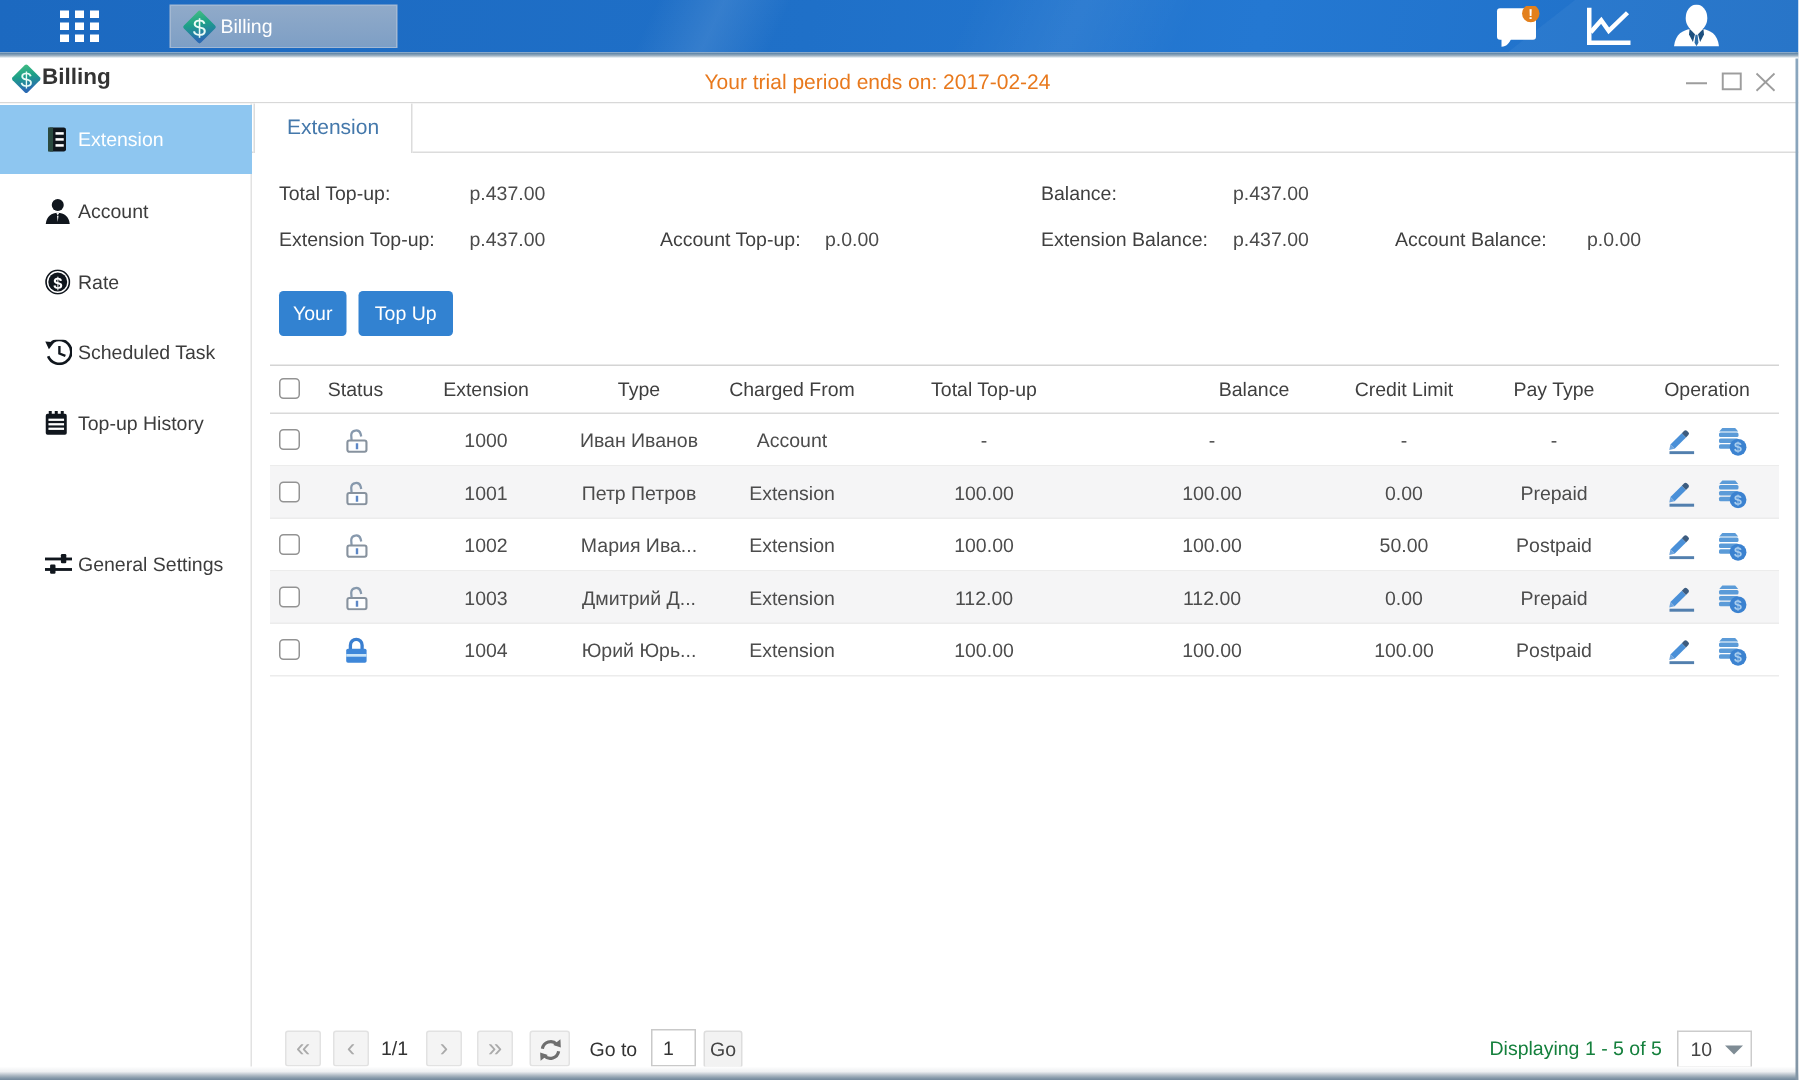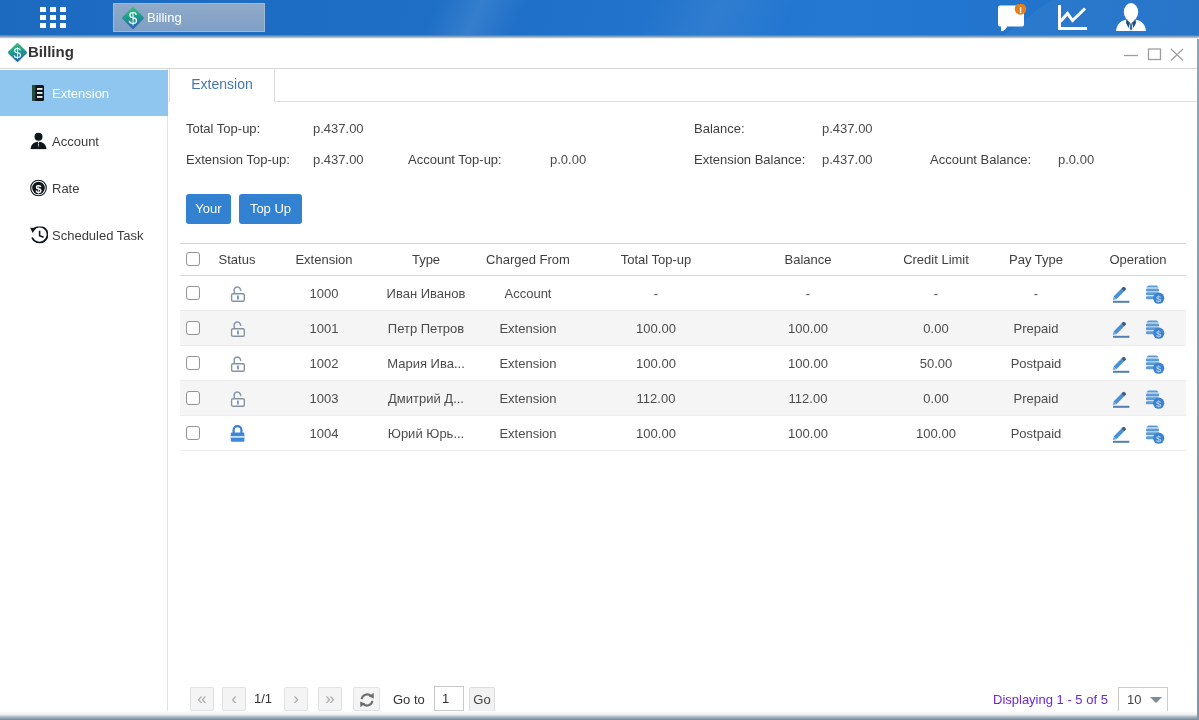--- a/index.html
+++ b/index.html
@@ -69,21 +69,21 @@
 .row .cbx { top:10px; }
 
 
 .pbtn { position:absolute; top:687px; width:24px; height:24px; background:#f4f4f4;
   border:1px solid #e2e2e2; border-radius:2px; color:#aaa; text-align:center;
   font-size:17px; line-height:21px; }
 #goto { position:absolute; left:434px; top:686px; width:30px; height:25px; border:1px solid #c9c9c9;
   font-size:13px; color:#333; text-align:left; padding-left:7px; line-height:23px; background:#fff; }
 #gobtn { position:absolute; left:469px; top:687px; width:26px; height:25px; background:#f2f2f2;
   border:1px solid #ddd; border-radius:2px; color:#444; font-size:13px; text-align:center; line-height:23px; }
-#disp { position:absolute; left:993px; top:699px; transform:translateY(-50%); font-size:13px; color:#6d28d9; }
+#disp { position:absolute; left:993px; top:699px; transform:translateY(-50%); font-size:13px; color:#15803d; }
 #psize { position:absolute; left:1118px; top:687px; width:50px; height:25px; border:1px solid #ccc;
   background:#fff; font-size:13px; color:#444; line-height:23px; padding-left:8px; }
 #psize .tri { position:absolute; right:5px; top:9px; width:0; height:0;
   border-left:6.5px solid transparent; border-right:6.5px solid transparent; border-top:6px solid #7f8c95; }
 
 #botline { position:absolute; left:0; top:711px; width:1199px; height:9px;
   background:linear-gradient(#ffffff 0%, #eef0f2 38%, #aab6c1 68%, #8599a9 86%, #73889b 100%); }
 </style>
 </head>
 <body>
@@ -150,20 +150,21 @@
       <stop offset="0" stop-color="#43bd82"></stop>
             <stop offset="0.45" stop-color="#1da088"></stop>
             <stop offset="1" stop-color="#2a6ab2"></stop>
     </linearGradient>
         </defs>
     <rect x="3.9" y="3.9" width="16.2" height="16.2" rx="1.5" transform="rotate(45 12 12)" fill="url(#dg2)"></rect>
     <text x="12" y="18" font-size="16" fill="#eafcf6" text-anchor="middle" font-family="Liberation Sans">$</text>
   </svg>
   <div class="name">Billing</div>
 </div>
+<div id="trial">Your trial period ends on: 2017-02-24</div>
 <svg class="winbtn" style="left:1123px" width="16" height="16">
       <path d="M1,9.5 L15,9.5" stroke="#9d9d9d" stroke-width="1.3"></path>
     </svg>
 <svg class="winbtn" style="left:1147px" width="16" height="16">
       <rect x="1.5" y="3" width="12" height="10.5" stroke="#9d9d9d" stroke-width="1.3" fill="none"></rect>
     </svg>
 <svg class="winbtn" style="left:1169px" width="16" height="16">
       <path d="M2,3 L14,14.5 M14,3 L2,14.5" stroke="#9d9d9d" stroke-width="1.2"></path>
     </svg>
 
@@ -195,51 +196,72 @@
   <div class="lbl">Rate</div>
 </div>
 <div class="mitem" style="top:211px">
   <svg class="ic" width="18" height="17" viewBox="0 0 18 17">
     <path d="M3.2,3.2 A8 8 0 1 1 2.1,11" fill="none" stroke="#10161d" stroke-width="1.8"></path>
     <polygon points="0.2,1.2 6.2,1.6 2.6,6.4" fill="#10161d"></polygon>
     <path d="M9.6,4.2 L9.6,9.2 L13.6,10.8" fill="none" stroke="#10161d" stroke-width="1.6"></path>
   </svg>
   <div class="lbl">Scheduled Task</div>
 </div>
+<div class="mitem" style="top:258px">
+  <svg class="ic" width="15" height="17" viewBox="0 0 15 17">
+    <rect x="0.5" y="2.4" width="14" height="14" rx="1.2" fill="#10161d"></rect>
+    <rect x="2.5" y="0.5" width="2" height="3" fill="#10161d"></rect>
+        <rect x="6.5" y="0.5" width="2" height="3" fill="#10161d"></rect>
+        <rect x="10.5" y="0.5" width="2" height="3" fill="#10161d"></rect>
+    <rect x="2.3" y="5.6" width="10.4" height="1.5" fill="#fff"></rect>
+    <rect x="2.3" y="8.6" width="10.4" height="1.5" fill="#fff"></rect>
+    <rect x="2.3" y="11.6" width="10.4" height="1.5" fill="#fff"></rect>
+  </svg>
+  <div class="lbl">Top-up History</div>
+</div>
+<div class="mitem" style="top:352px">
+  <svg class="ic" width="18" height="15" viewBox="0 0 18 15">
+    <rect x="0" y="3.2" width="18" height="1.9" fill="#10161d"></rect>
+    <rect x="0" y="10.2" width="18" height="1.9" fill="#10161d"></rect>
+    <rect x="10.6" y="0.8" width="3.6" height="6.2" rx="0.8" fill="#10161d"></rect>
+    <rect x="3.4" y="7.8" width="3.6" height="6.2" rx="0.8" fill="#10161d"></rect>
+  </svg>
+  <div class="lbl">General Settings</div>
+</div>
 
 <div id="tabstrip">
       <div id="tabact">Extension</div>
     </div>
 
 <div class="slabel" style="left:186px; top:121px">Total Top-up:</div>
 <div class="svalue" style="left:313px; top:121px">p.437.00</div>
 <div class="slabel" style="left:694px; top:121px">Balance:</div>
 <div class="svalue" style="left:822px; top:121px">p.437.00</div>
 
 <div class="slabel" style="left:186px; top:152px">Extension Top-up:</div>
 <div class="svalue" style="left:313px; top:152px">p.437.00</div>
-<div class="slabel" style="left:408px; top:152px">Account Top-up:</div>
+<div class="slabel" style="left:440px; top:152px">Account Top-up:</div>
 <div class="svalue" style="left:550px; top:152px">p.0.00</div>
 <div class="slabel" style="left:694px; top:152px">Extension Balance:</div>
 <div class="svalue" style="left:822px; top:152px">p.437.00</div>
 <div class="slabel" style="left:930px; top:152px">Account Balance:</div>
 <div class="svalue" style="left:1058px; top:152px">p.0.00</div>
 
 <div class="btn" style="left:186px; width:45px">Your</div>
 <div class="btn" style="left:239px; width:63px">Top Up</div>
 
 <div id="tbl">
       <div class="hdr">
         <div class="cbx"></div>
         <div class="hcell" style="left:57px">Status</div>
         <div class="hcell" style="left:144px">Extension</div>
         <div class="hcell" style="left:246px">Type</div>
         <div class="hcell" style="left:348px">Charged From</div>
         <div class="hcell" style="left:476px">Total Top-up</div>
-        <div class="hcell" style="left:628px">Balance</div>
+        <div class="hcell" style="left:656px">Balance</div>
         <div class="hcell" style="left:756px">Credit Limit</div>
         <div class="hcell" style="left:856px">Pay Type</div>
         <div class="hcell" style="left:958px">Operation</div>
       </div>
       <div class="row" style="top: 33px;">
         <div class="cbx"></div>
         <svg width="16" height="18" viewBox="0 0 16 18" style="position:absolute;left:50px;top:8px">
           <path d="M4.4,9.7 L4.4,6.1 A3.2,3.2 0 0 1 10.7,5.7 L11.0,7.4" stroke="#8799ad" stroke-width="1.5" fill="none" transform="rotate(-4 4.4 9.7)"></path>
           <rect x="1.6" y="9.7" width="12.7" height="7.5" rx="1.3" stroke="#87929e" stroke-width="1.4" fill="#fdfeff"></rect>
           <path d="M8,11.5 L8,15.5" stroke="#5c87c6" stroke-width="1.6"></path>

